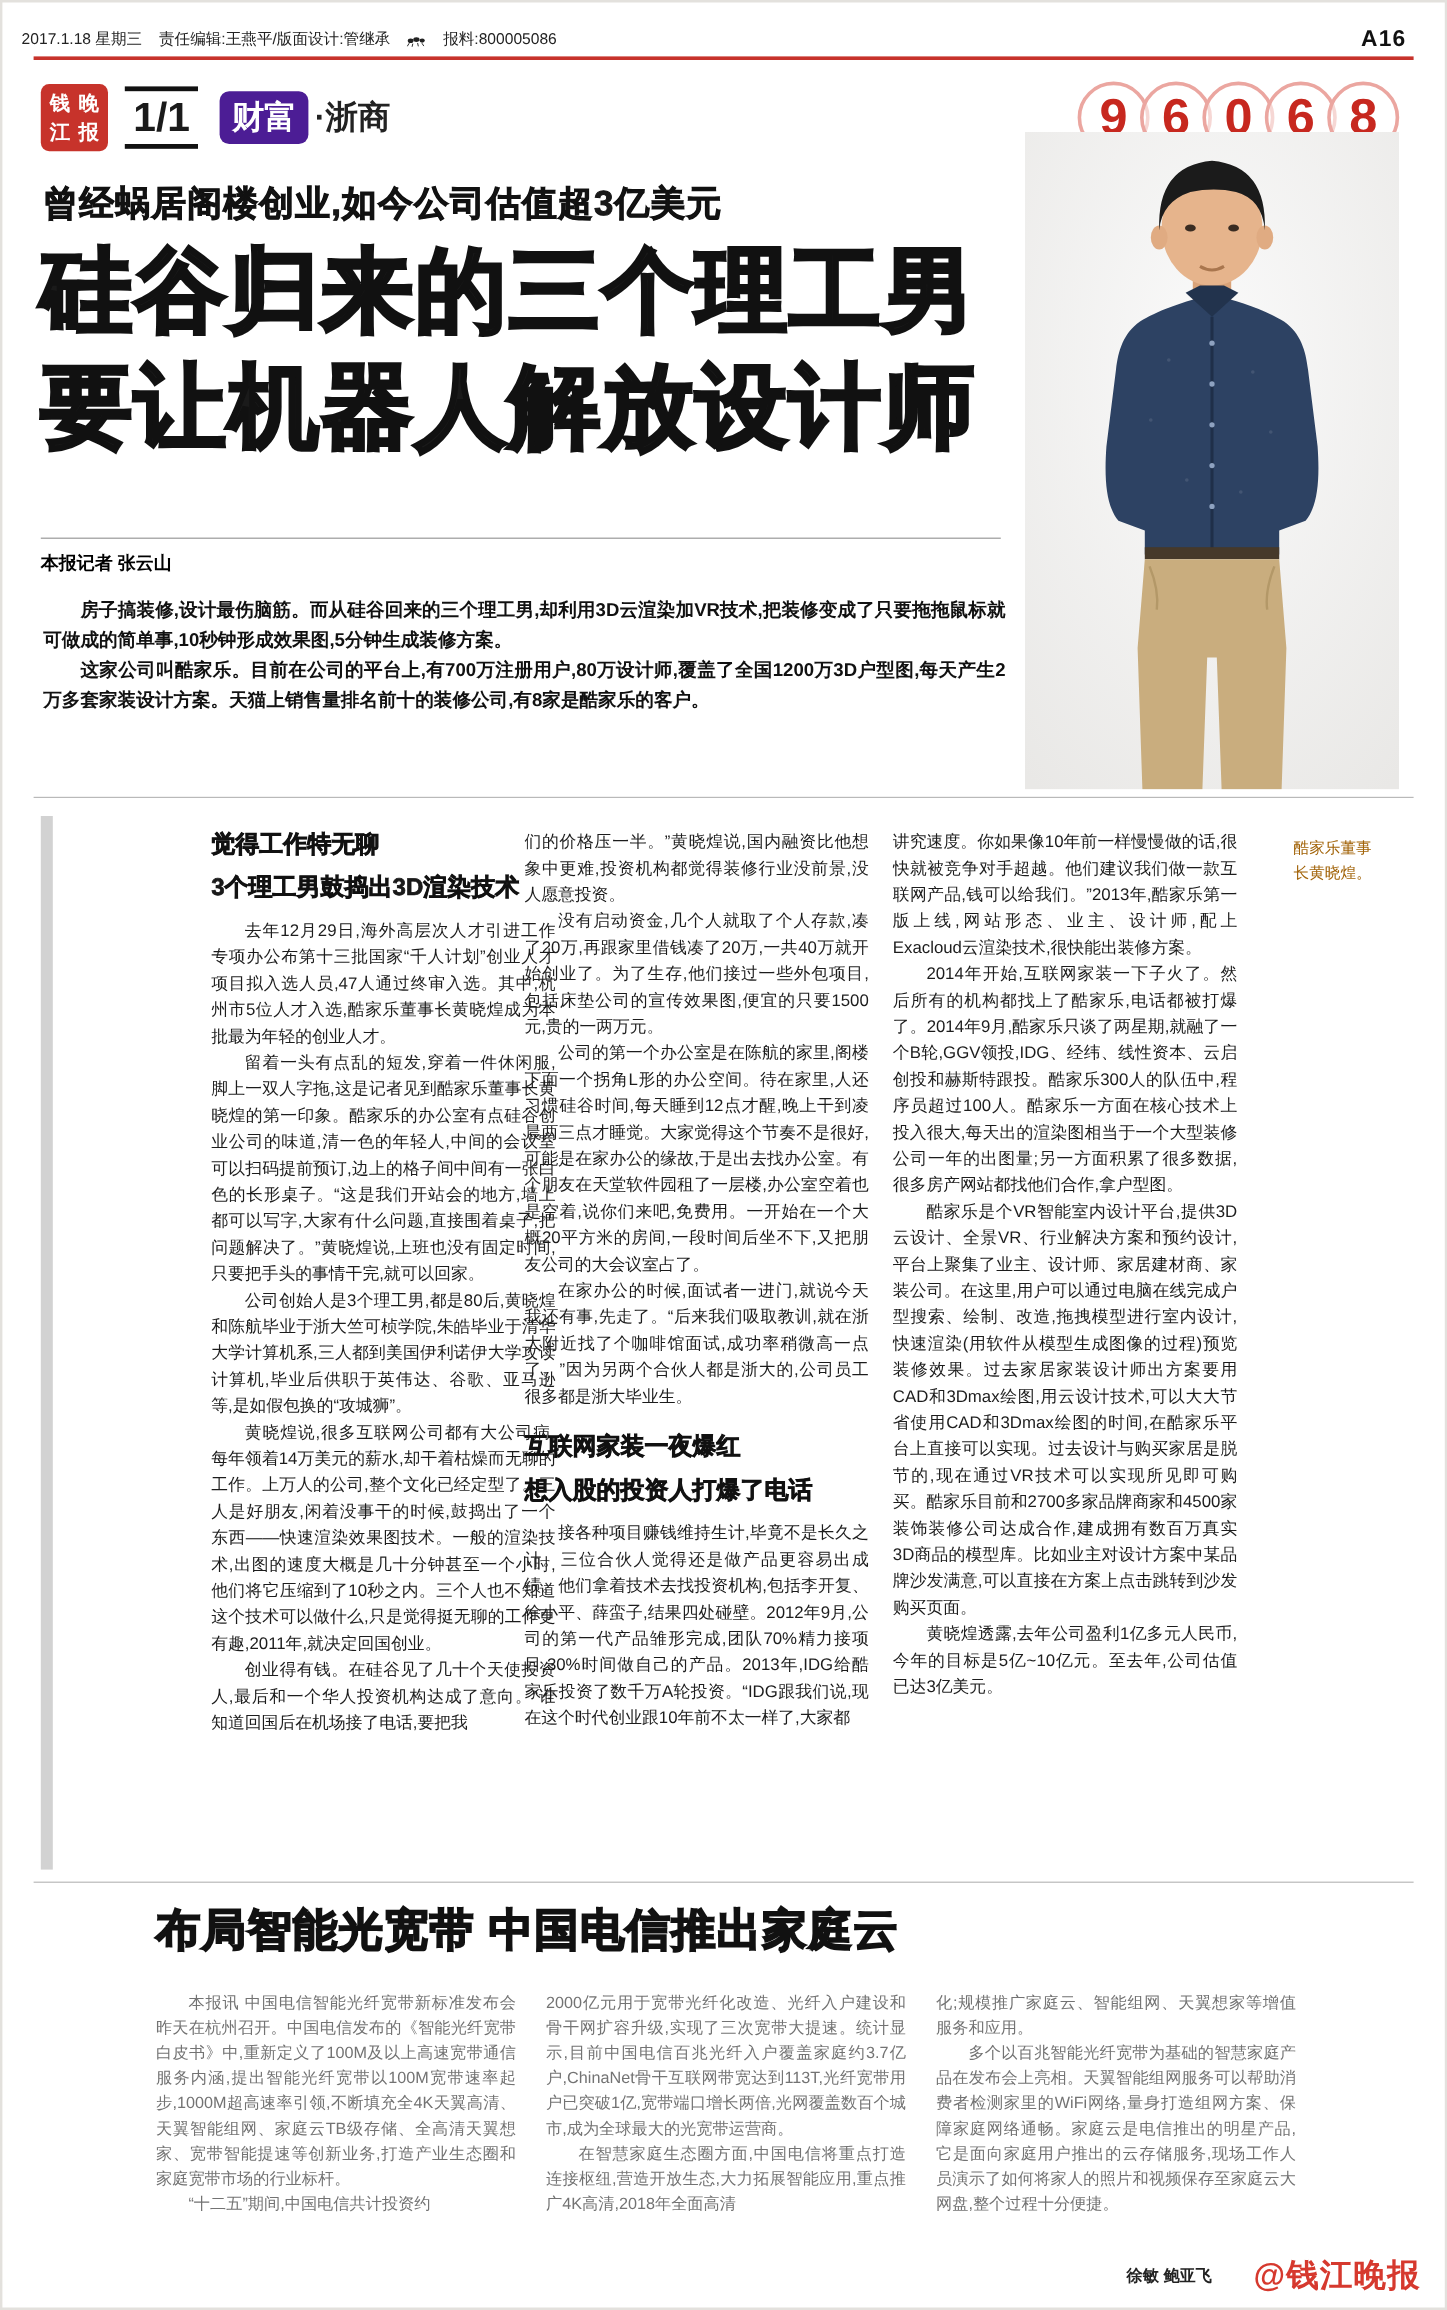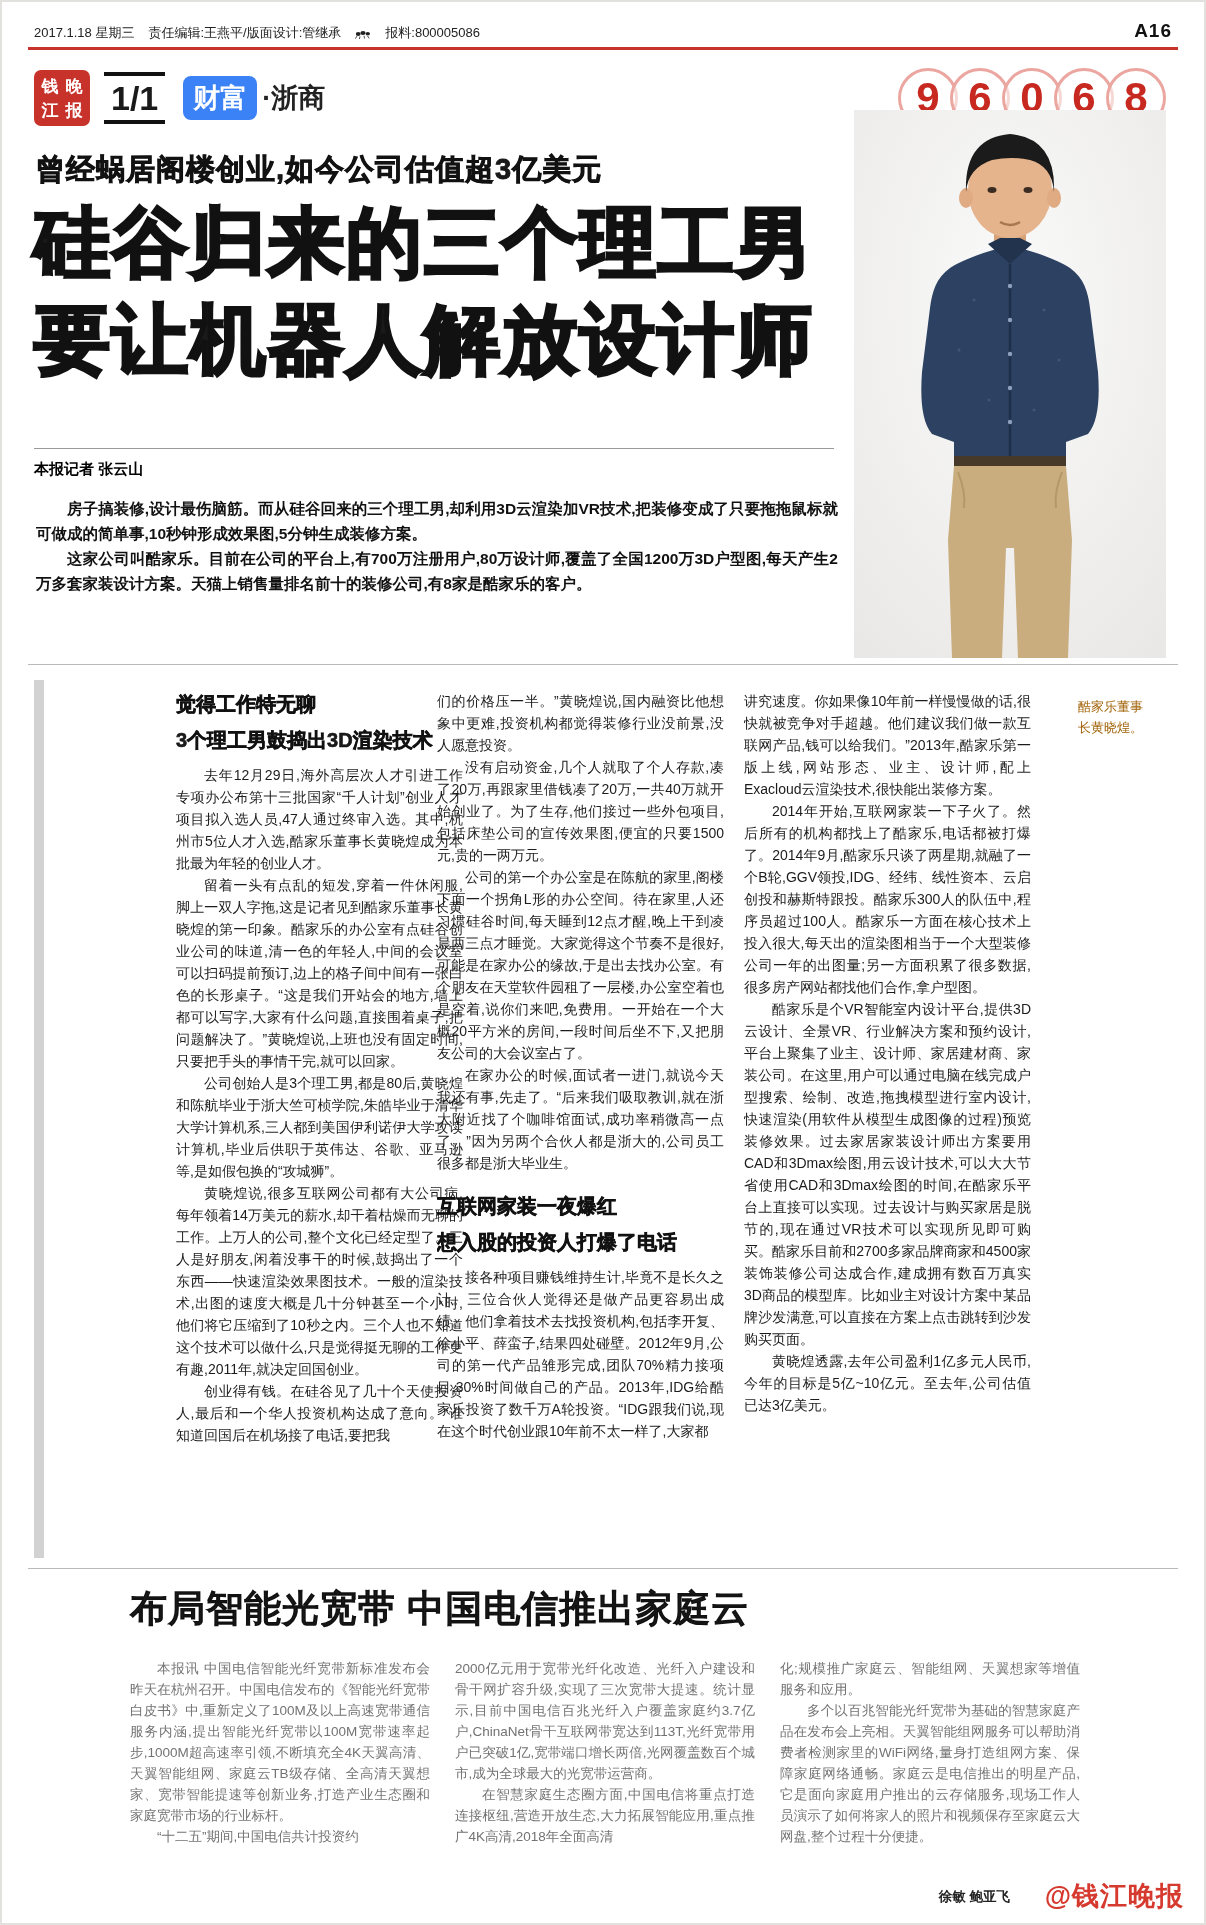--- a/index.html
+++ b/index.html
@@ -4,36 +4,36 @@
 <style>
   * { box-sizing: border-box; margin: 0; padding: 0; }
   html,body { background:#d9d7d3; }
   body { font-family:"Liberation Sans","DejaVu Sans",sans-serif; }
   .page {
     position:relative; width:1206px; height:1925px; margin:0 auto;
     background:#ffffff; color:#1a1a1a; overflow:hidden;
     box-shadow: inset 0 0 0 2px #e3e1dd;
   }
   
-  .topbar { position:absolute; top:20px; left:34px; right:34px; height:26px;
-    display:flex; justify-content:space-between; font-size:13px; color:#222; }
+  .topbar { position:absolute; top:20px; left:18px; right:34px; height:26px;
+    display:flex; align-items:center; justify-content:space-between; font-size:13px; color:#222; }
   .topbar-left { display:flex; align-items:center; gap:14px; }
   .mascot { display:inline-flex; align-items:center; }
   .page-no { font-size:19px; font-weight:bold; color:#111; letter-spacing:1px; }
   .red-rule { position:absolute; top:47px; left:28px; right:28px; height:3px; background:#c7332b; }
 
   
   .masthead { position:absolute; top:60px; left:34px; right:40px; height:76px;
     display:flex; align-items:center; }
   .seal { width:56px; height:56px; background:#c7332b; border-radius:7px;
     display:grid; grid-template-columns:1fr 1fr; place-items:center; padding:4px;
     color:#fff; font-weight:bold; font-size:17px; line-height:1; }
   .edition { margin-left:14px; font-size:34px; font-weight:800; line-height:1;
     border-top:4px solid #111; border-bottom:4px solid #111; padding:5px 7px;text-align:center; }
-  .badge { margin-left:18px; background:#3b82f6; color:#fff; font-size:27px; font-weight:bold;
+  .badge { margin-left:18px; background:#4c1d95; color:#fff; font-size:27px; font-weight:bold;
     padding:4px 10px; border-radius:8px; }
   .badge-sub { margin-left:5px; font-size:27px; font-weight:bold; color:#222; }
   .service-number { margin-left:auto; display:flex; align-items:center; }
   .service-number .digit { width:60px; height:60px; border:3px solid #eBA6A0; border-radius:50%;
     display:flex; align-items:center; justify-content:center;
     font-size:42px; font-weight:900; color:#c7281f; margin-left:-8px; background:rgba(255,255,255,.55); }
   .service-number .digit:first-child { margin-left:0; }
 
   
   .kicker { position:absolute; top:150px; left:36px; width:790px;
@@ -65,21 +65,21 @@
   .col3 { left:744px; width:287px; }
   .subhead { font-size:20px; font-weight:800; line-height:28px; -webkit-text-stroke:0.6px #111;
     margin-bottom:8px; text-indent:0; text-align:left; }
   .subhead-block { margin-bottom:10px; }
   .subhead-block.mid { margin-top:18px; }
   .photo-caption { position:absolute; left:1078px; top:696px; width:74px;
     font-size:13px; line-height:21px; color:#a16207; }
 
   
   .telecom-head { position:absolute; top:1584px; left:130px; width:1000px;
-    font-size:37px; font-weight:400; letter-spacing:1px; -webkit-text-stroke:1.6px #111; }
+    font-size:37px; font-weight:700; letter-spacing:1px; -webkit-text-stroke:1.6px #111; }
   .bcol { position:absolute; top:1658px; height:234px; overflow:hidden; text-align:justify; }
   .bcol p { font-size:13.5px; line-height:21px; text-indent:2em; color:#737373; }
   .bcol p.flush { text-indent:0; }
   .bcol1 { left:130px; width:300px; }
   .bcol2 { left:455px; width:300px; }
   .bcol3 { left:780px; width:300px; }
   .credit { position:absolute; top:1888px; left:700px; width:310px; text-align:right;
     font-size:13.5px; font-weight:bold; color:#222; }
   .weibo-logo { position:absolute; right:22px; top:1878px;
     color:#d6392e; font-size:27px; font-weight:900; letter-spacing:1px; }

